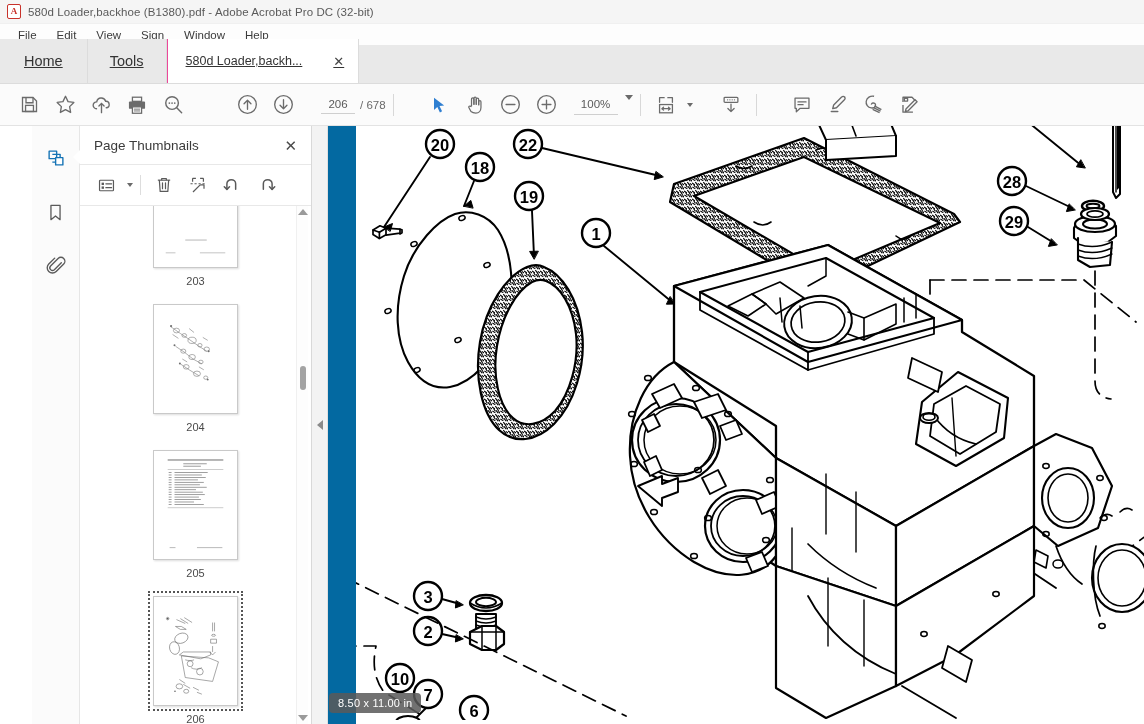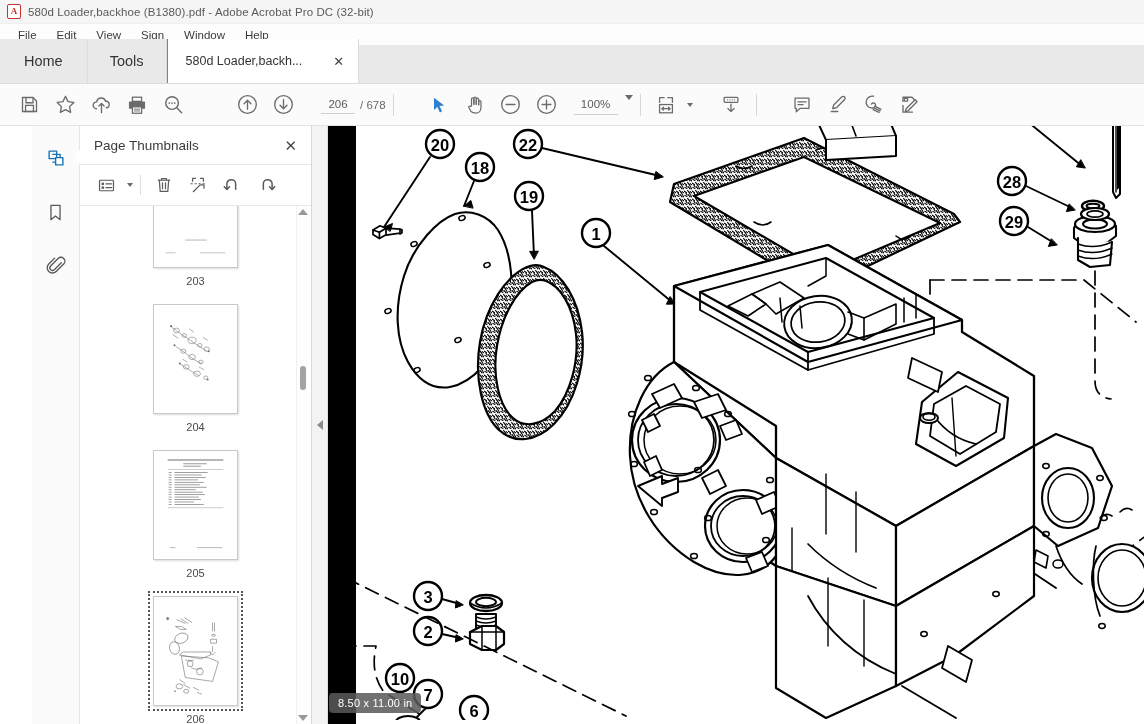--- a/index.html
+++ b/index.html
@@ -35,21 +35,21 @@
   }
 
   
   .tabstrip {
     height:38px; background:#e9e9e9; display:flex; align-items:flex-end;
     flex:0 0 38px; border-bottom:1px solid #dcdcdc; position:relative;
   }
   .tab {
     height:44px; display:flex; align-items:center; padding:0 22px;
     font-size:14.5px; color:#333; background:#e9e9e9; cursor:default;
-    border-right:1px solid #dcdcdc; position:relative;
+    border-right:1px solid #dcdcdc; position:relative;text-decoration:underline;
   }
   .tab.home { padding:0 24px; }
   .tab.doc {
     background:#ffffff; padding:0 12px 0 18px; font-size:12.5px; color:#333;
     min-width:158px; border-right:1px solid #dcdcdc; border-left:1px solid #ec4899;
     justify-content:center; gap:29px;
   }
   .tab.doc .tabclose {
     font-size:13px; color:#444; line-height:1; cursor:pointer; padding:1px 2px;
   }
@@ -168,21 +168,21 @@
     width:16px; background:#f3f3f3; border-right:1px solid #e0e0e0;
     display:flex; align-items:center; justify-content:center; flex:0 0 16px;
     cursor:pointer;
   }
   .collapse-arrow {
     width:0;height:0;border-top:5px solid transparent;border-bottom:5px solid transparent;
     border-right:6px solid #8a8a8a;
   }
 
   
-  .docarea { flex:1; background:#000000; position:relative; overflow:hidden; }
+  .docarea { flex:1; background:#0369a1; position:relative; overflow:hidden; }
   .docpage {
     position:absolute; left:28px; top:0; right:0; bottom:0;
     background:#ffffff; overflow:hidden;
   }
   .docpage svg { display:block; }
 
   .pagesize-badge {
     position:absolute; left:1px; bottom:11px;
     background:rgba(90,90,90,.86); color:#fff; font-size:11px;
     padding:4px 9px; border-radius:4px; letter-spacing:.2px;

